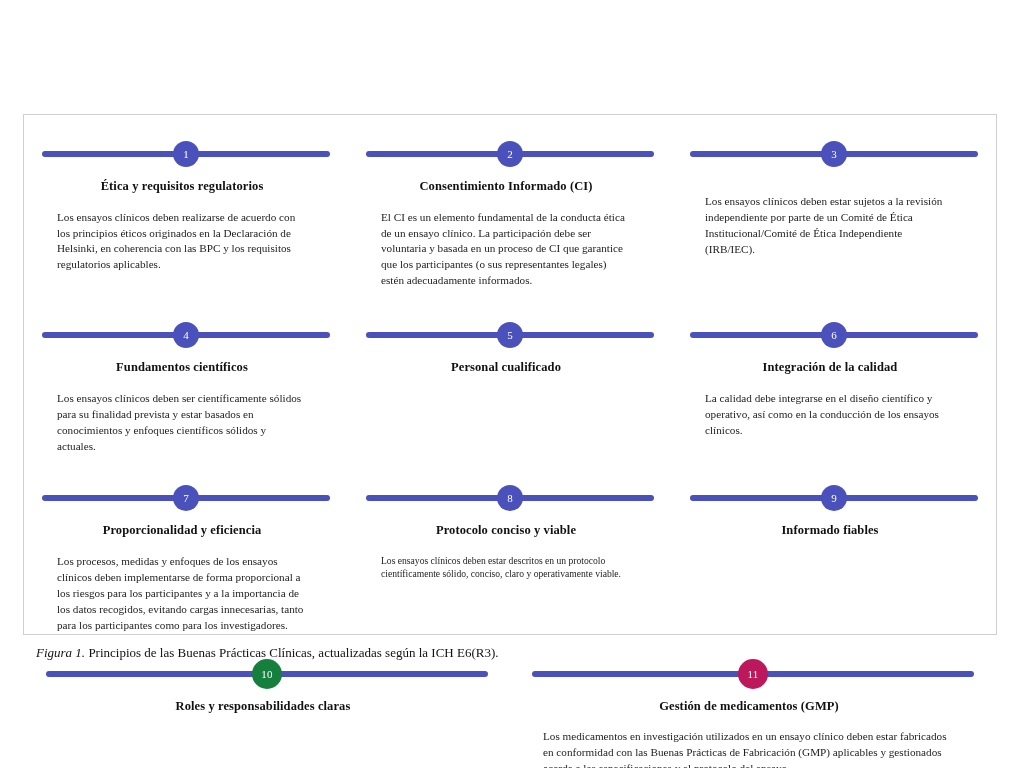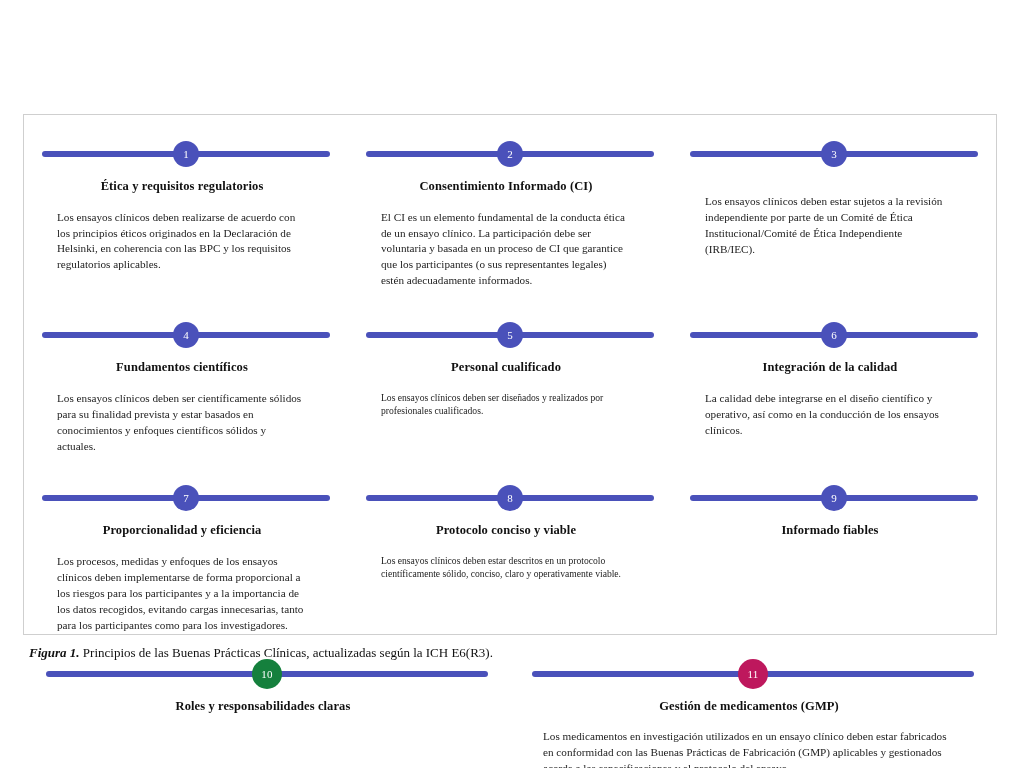--- a/index.html
+++ b/index.html
@@ -136,22 +136,23 @@
     position: absolute;
     left: 29px;
     top: 645px;
     width: 940px;
     font-family: "Liberation Serif", "DejaVu Serif", serif;
     font-size: 13px;
     line-height: 1.3;
     color: #111111;
   }
   #caption .cap-label {
-    font-weight: bold;
+    font-weight: normal;
     font-style: italic;
+    margin-left: 7px;
   }
   #caption .cap-text {
   }
 </style>
 </head>
 <body>
 
 <div id="figure-wrap" style="border-color: rgb(207, 207, 207); background: rgb(255, 255, 255);">
   <div class="rows" id="rows-container">
       <div class="tl-row row-1">
@@ -198,21 +199,20 @@
             <div class="bar-node" style="background: rgb(74, 81, 186);">6</div>
           </div>
         </div>
         <div class="texts">
           <div class="text-cell">
             <p class="item-title">Fundamentos científicos</p>
             <p class="item-desc">Los ensayos clínicos deben ser científicamente sólidos para su finalidad prevista y estar basados en conocimientos y enfoques científicos sólidos y actuales.</p>
           </div>
           <div class="text-cell">
             <p class="item-title">Personal cualificado</p>
-            <p class="item-desc small">Los ensayos clínicos deben ser diseñados y realizados por profesionales cualificados.</p>
           </div>
           <div class="text-cell">
             <p class="item-title">Integración de la calidad</p>
             <p class="item-desc">La calidad debe integrarse en el diseño científico y operativo, así como en la conducción de los ensayos clínicos.</p>
           </div>
         </div>
       </div>
       <div class="tl-row row-3">
         <div class="bars">
           <div class="bar-cell">

